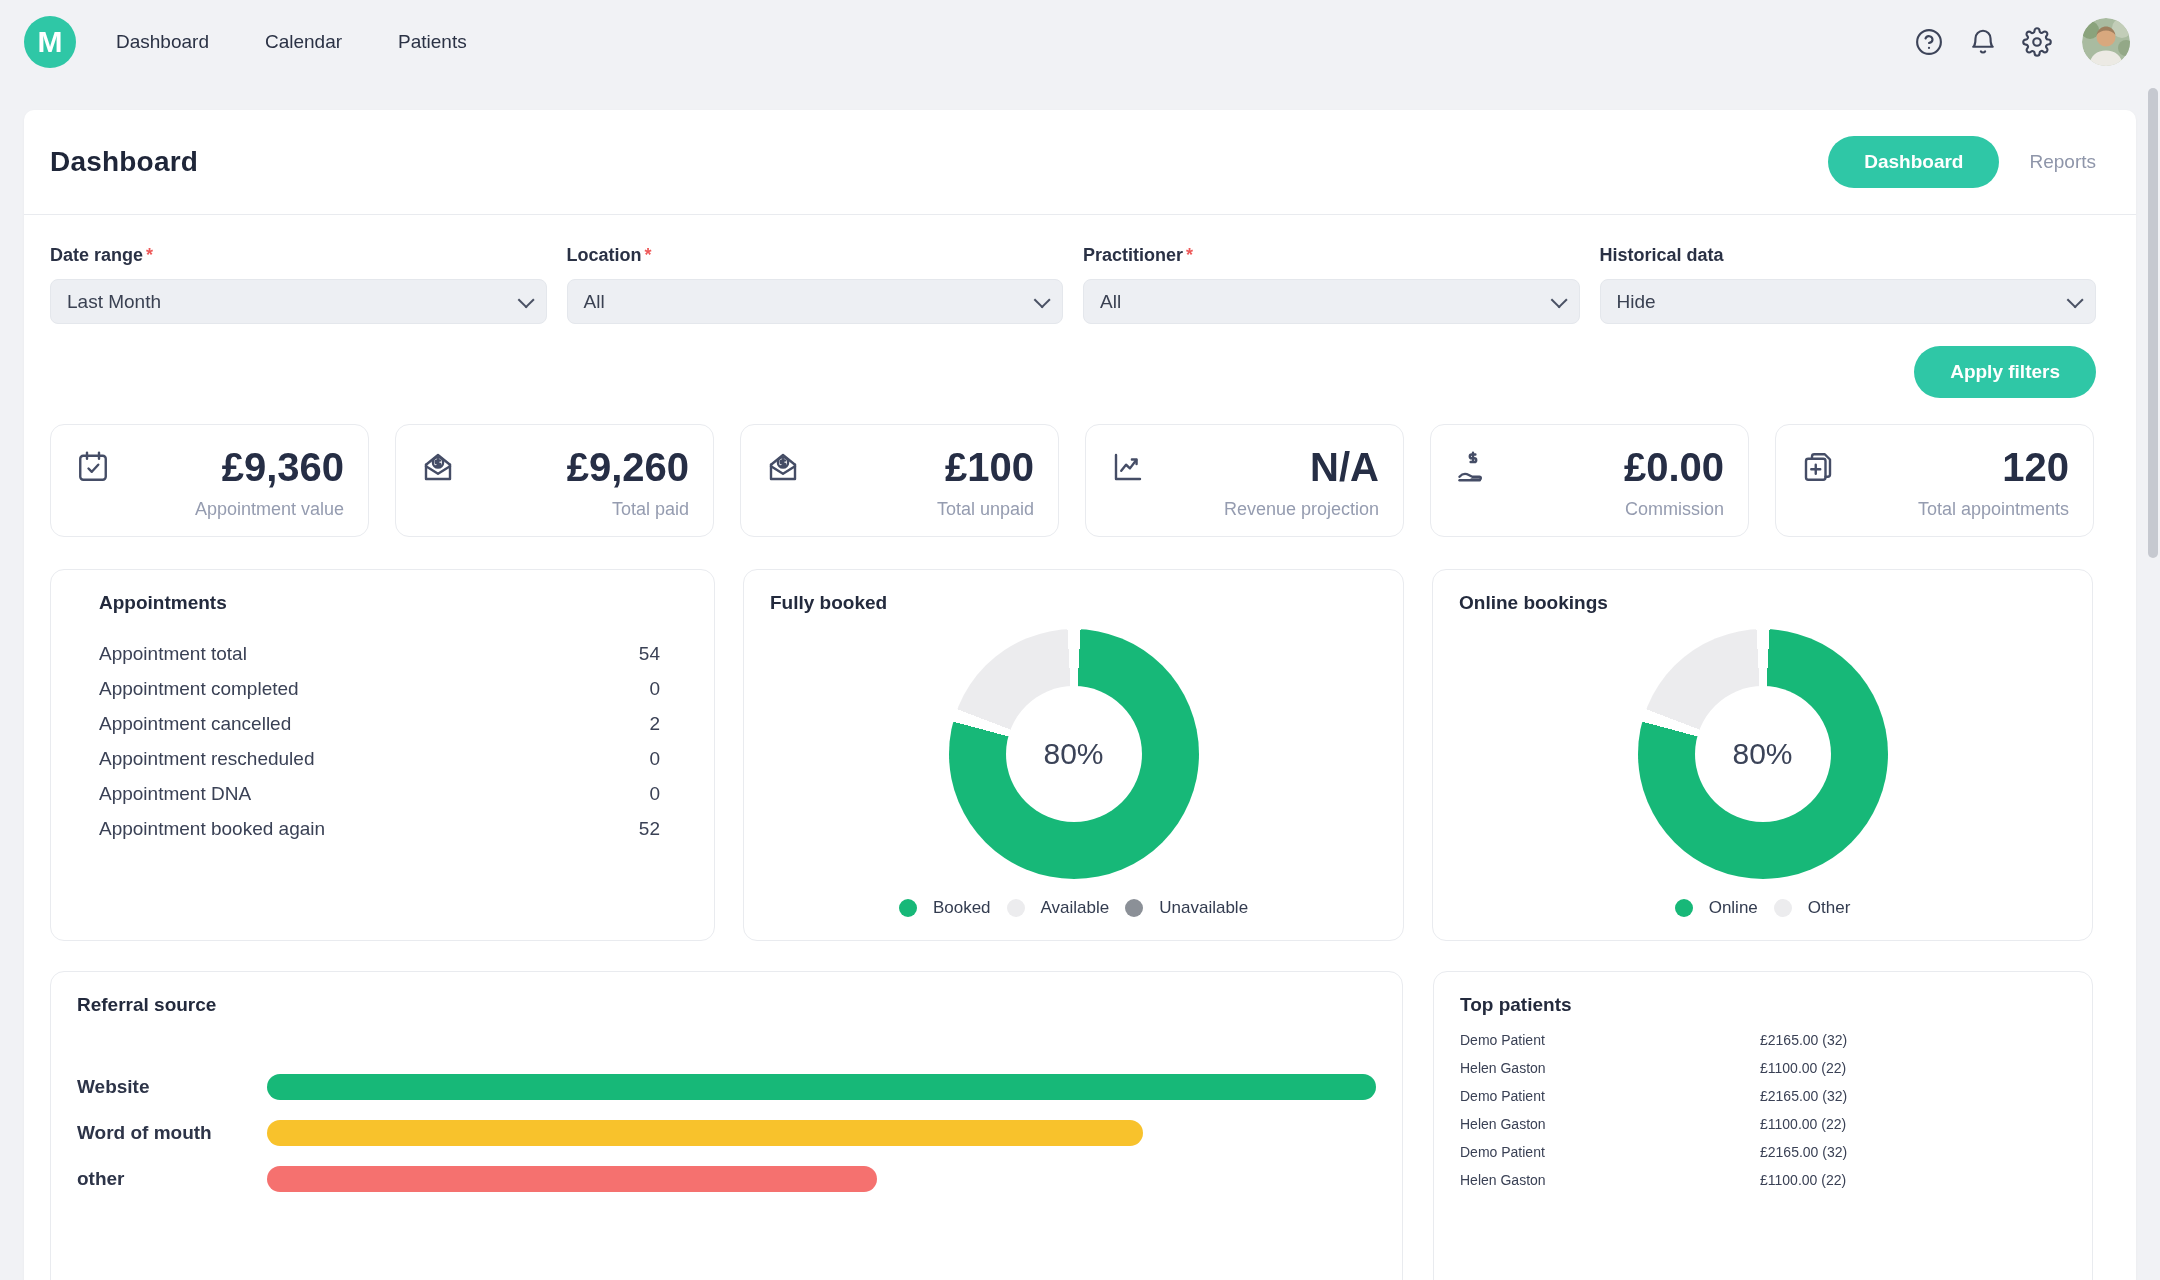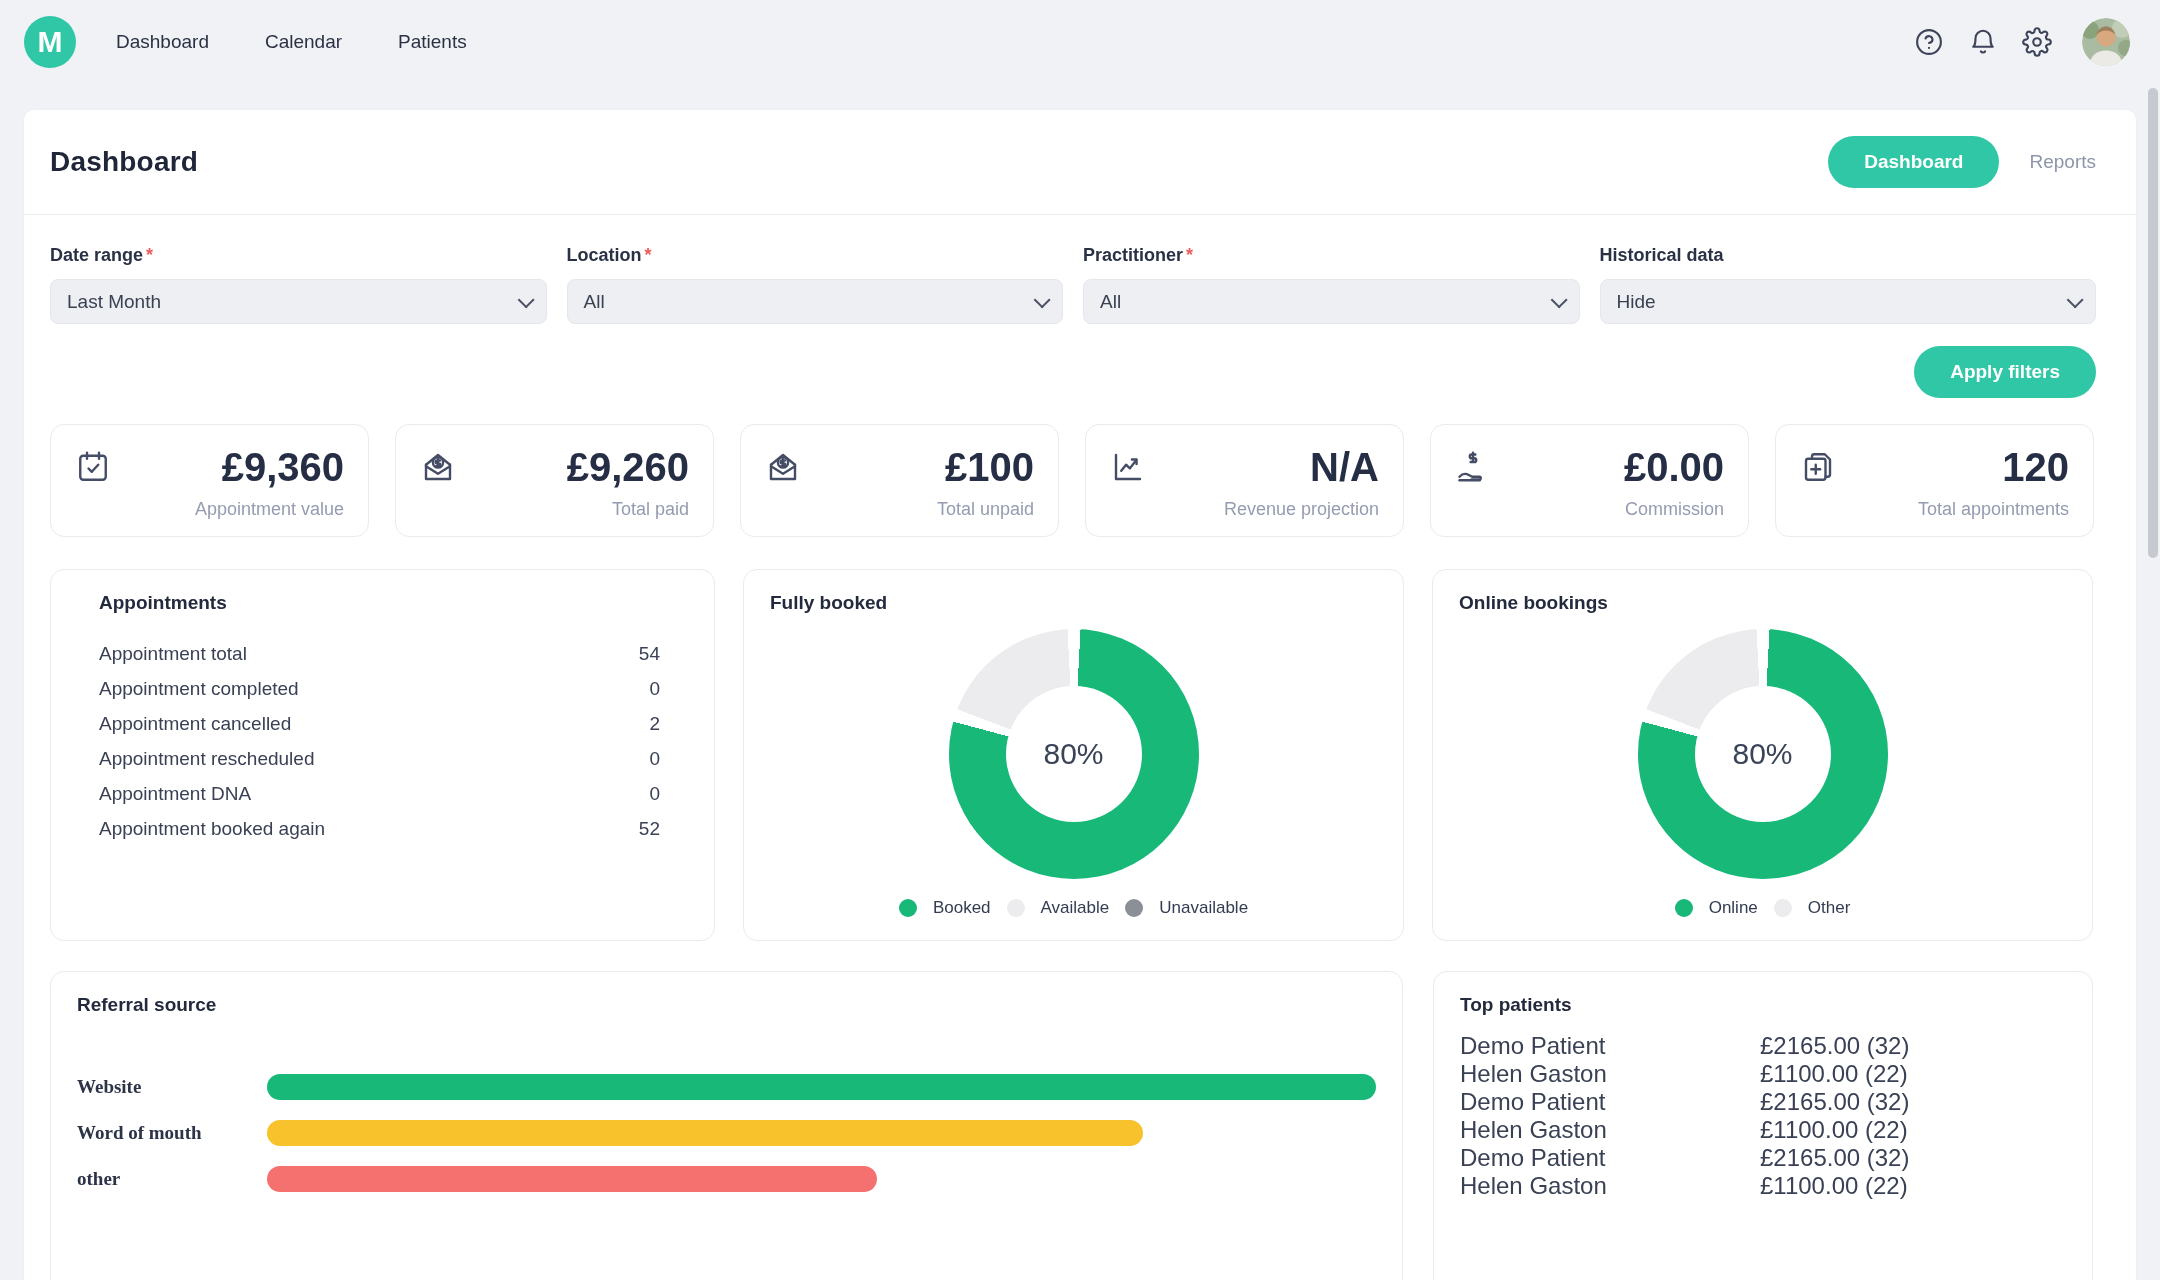--- a/index.html
+++ b/index.html
@@ -83,27 +83,27 @@
     display:flex; align-items:center; justify-content:center;
     font-size:30px; color:#3b4358; font-weight:500;
   }
   .legend { display:flex; justify-content:center; gap:16px; margin-top:4px; }
   .legend-item { display:flex; align-items:center; gap:16px; font-size:17px; color:#333c50; }
   .dot { width:18px; height:18px; border-radius:50%; flex:0 0 auto; }
   
   .bottom-row { display:flex; gap:30px; margin-top:30px; }
   .p-referral { width:1353px; height:400px; }
   .bar-rows { margin-top:48px; }
-  .bar-row { display:flex; align-items:center; height:46px;font-family:Liberation Serif, serif; }
+  .bar-row { display:flex; align-items:center; height:46px; }
   .bar-label { width:190px; font-size:19px; font-weight:600; color:#2d3448; }
   .bar-track { flex:1; }
   .bar { height:26px; border-radius:13px; }
   .p-patients { width:660px; height:400px; }
   .patient-rows { margin-top:16px; }
-  .patient-row { display:flex; height:28px; align-items:center; font-size:24px; color:#3a4155; }
+  .patient-row { display:flex; height:28px; font-size:14px; color:#3a4155; }
   .patient-name { width:300px; }
   
   .scrollbar-track { position:absolute; right:0; top:0; width:14px; height:1280px; background:#f1f2f5; }
   .scrollbar-thumb { position:absolute; right:2px; top:88px; width:10px; height:470px; border-radius:5px; background:#c6c9d0; cursor:pointer; }
 </style>
 </head>
 <body>
 
 <div class="topnav">
   <div class="logo">M</div>

